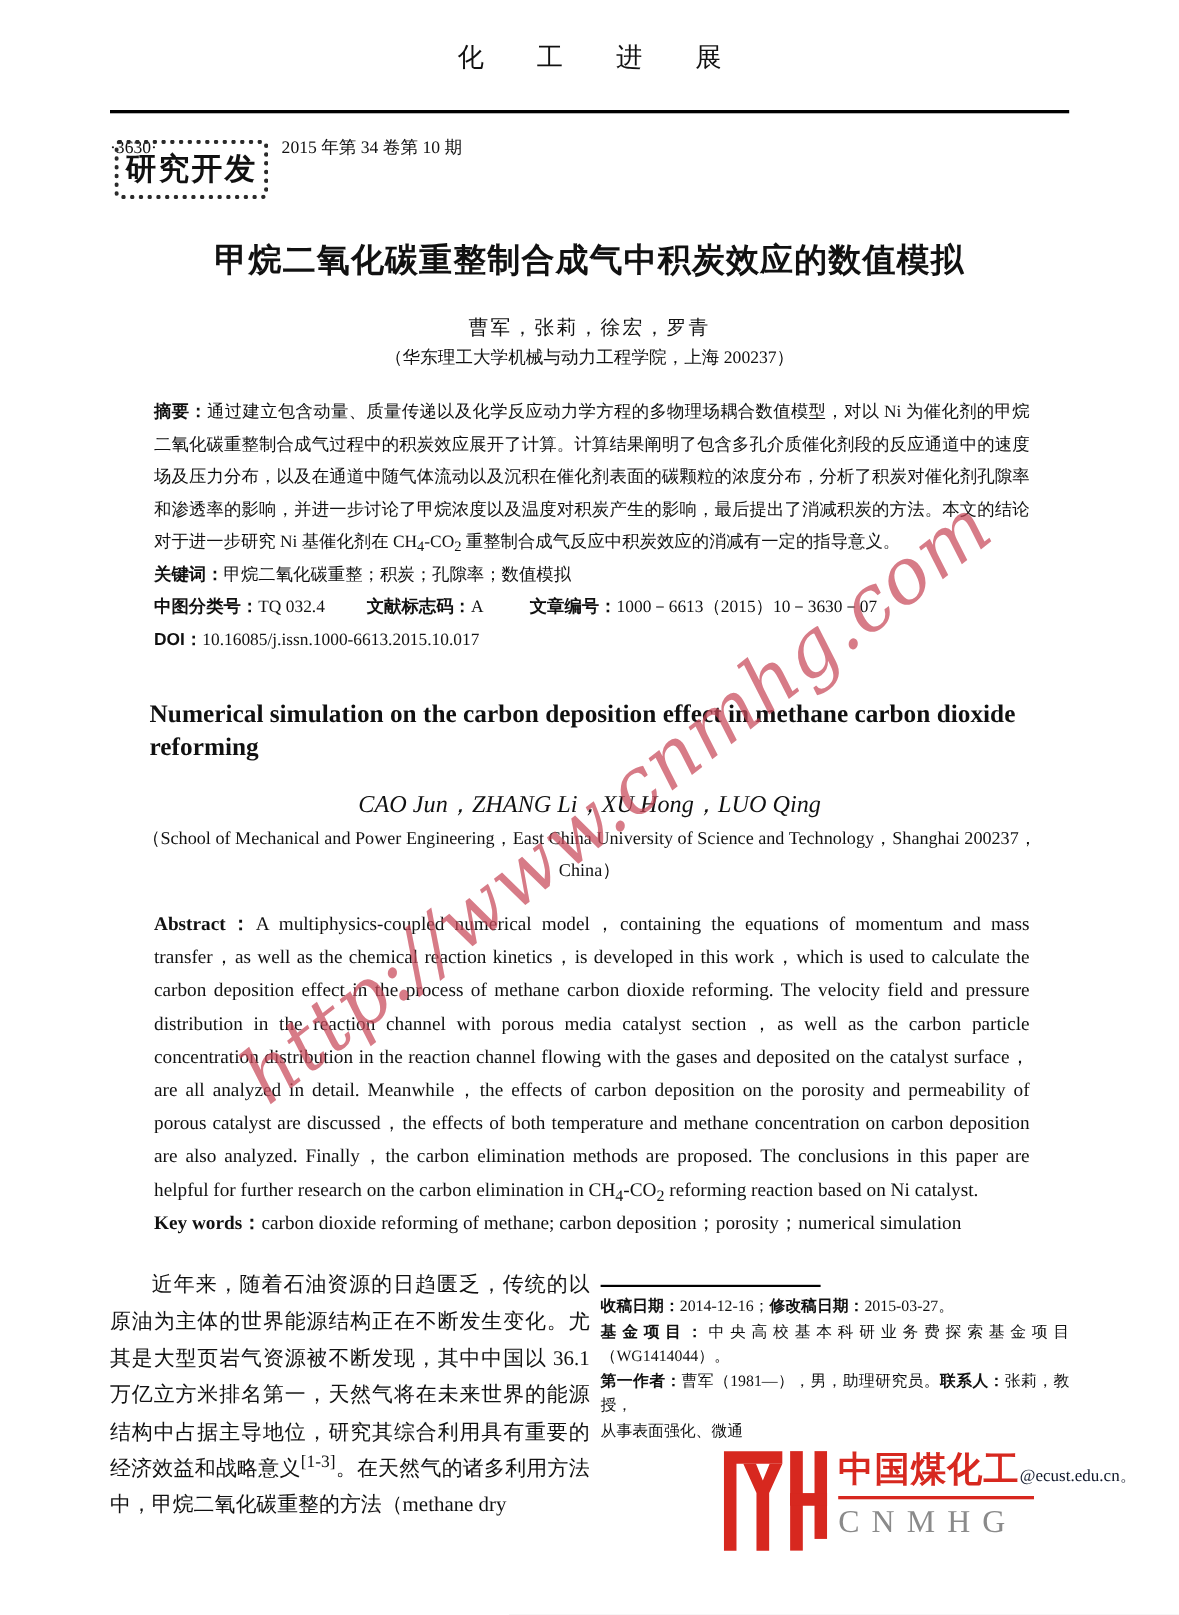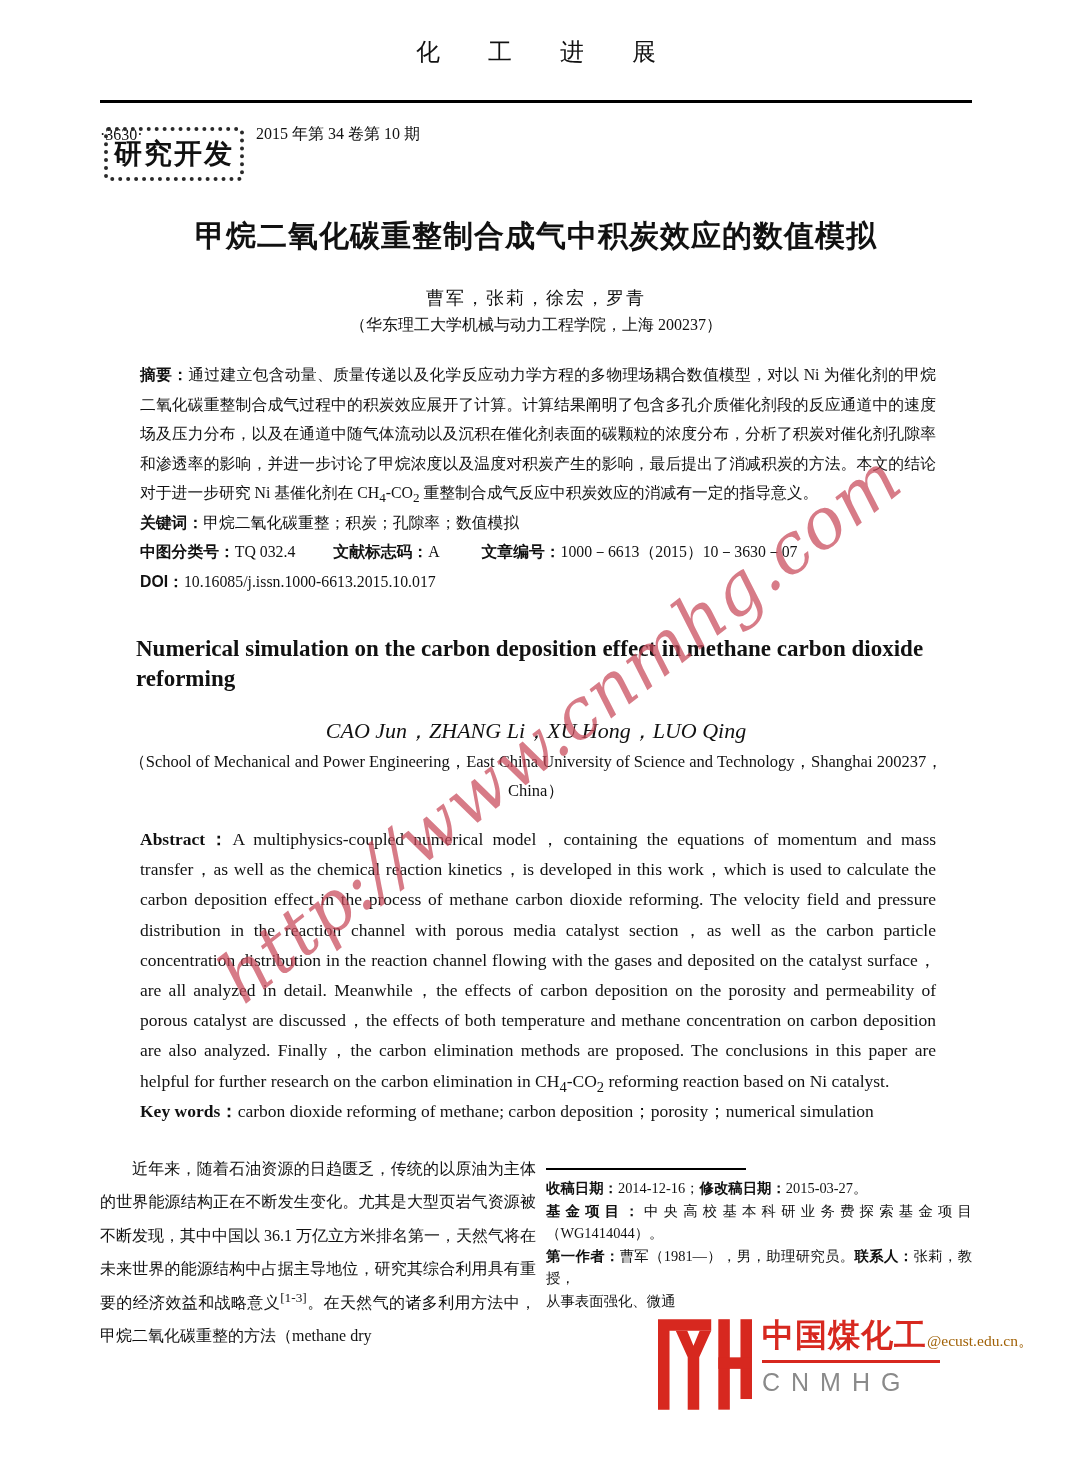--- a/index.html
+++ b/index.html
@@ -47,21 +47,21 @@
   .title-en{top:634px;left:136px;width:800px;text-align:left;font-size:23px;font-weight:bold;line-height:30px;}
   .authors-en{top:716px;font-size:22px;font-style:italic;}
   .affil-en{top:747px;left:111px;width:850px;text-align:center;font-size:16.5px;line-height:29px;}
   .abstract-en{top:824px;left:140px;width:796px;font-size:17.5px;line-height:30.2px;text-align:justify;}
   .abstract-en .lbl{font-weight:bold;}
 
   
   .columns{top:1152px;left:100px;width:872px;display:flex;}
   .col-left{width:436px;margin-right:10px;}
   .col-right{width:426px;}
-  .body-text{font-size:16px;line-height:33.4px;text-align:justify;}
+  .body-text{font-size:19px;line-height:33.4px;text-align:justify;}
   .indent{text-indent:2em;}
   sub,sup{line-height:0;}
 
   
   .footnote{margin-top:16px;font-size:14.4px;line-height:22.6px;text-align:justify;}
   .fn-rule{width:200px;border-top:2px solid #000;margin-bottom:7px;}
   .footnote .lbl{font-weight:bold;font-family:"Liberation Sans","DejaVu Sans",sans-serif;}
 
   
   .watermark{
@@ -71,23 +71,23 @@
     font-family:"DejaVu Serif","Liberation Serif",serif;letter-spacing:1px;
     pointer-events:none;
   }
 
   
   .logo{top:1304px;left:616px;width:376px;display:flex;z-index:30;padding-left:42px;}
   .logo-mark{color:var(--logo_red);margin-right:10px;flex:0 0 auto;}
   .logo-right{padding-top:10px;}
   .logo-row1{display:flex;align-items:baseline;white-space:nowrap;}
   .logo-cn{color:var(--logo_red);font-size:32px;font-weight:600;font-family:"Liberation Sans","DejaVu Sans",sans-serif;letter-spacing:1px;background:var(--paper);}
-  .logo-email{font-size:15.5px;color:#a16207;}
+  .logo-email{font-size:15.5px;color:#0f172a;}
   .logo-underline{height:3px;background:var(--logo_red);width:178px;margin:2px 0 5px 0;}
-  .logo-en{color:var(--logo_gray);font-size:25px;letter-spacing:11px;font-family:Liberation Sans, sans-serif;}
+  .logo-en{color:var(--logo_gray);font-size:29px;letter-spacing:11px;font-family:Liberation Serif, serif;}
 </style>
 </head>
 <body>
 
 <div class="page">
 
   <div class="abs centered journal-cn">化工进展</div>
   <div class="abs header-row">
     <span class="page-no">·3630·</span>
     <span class="issue">2015 年第 34 卷第 10 期</span>

